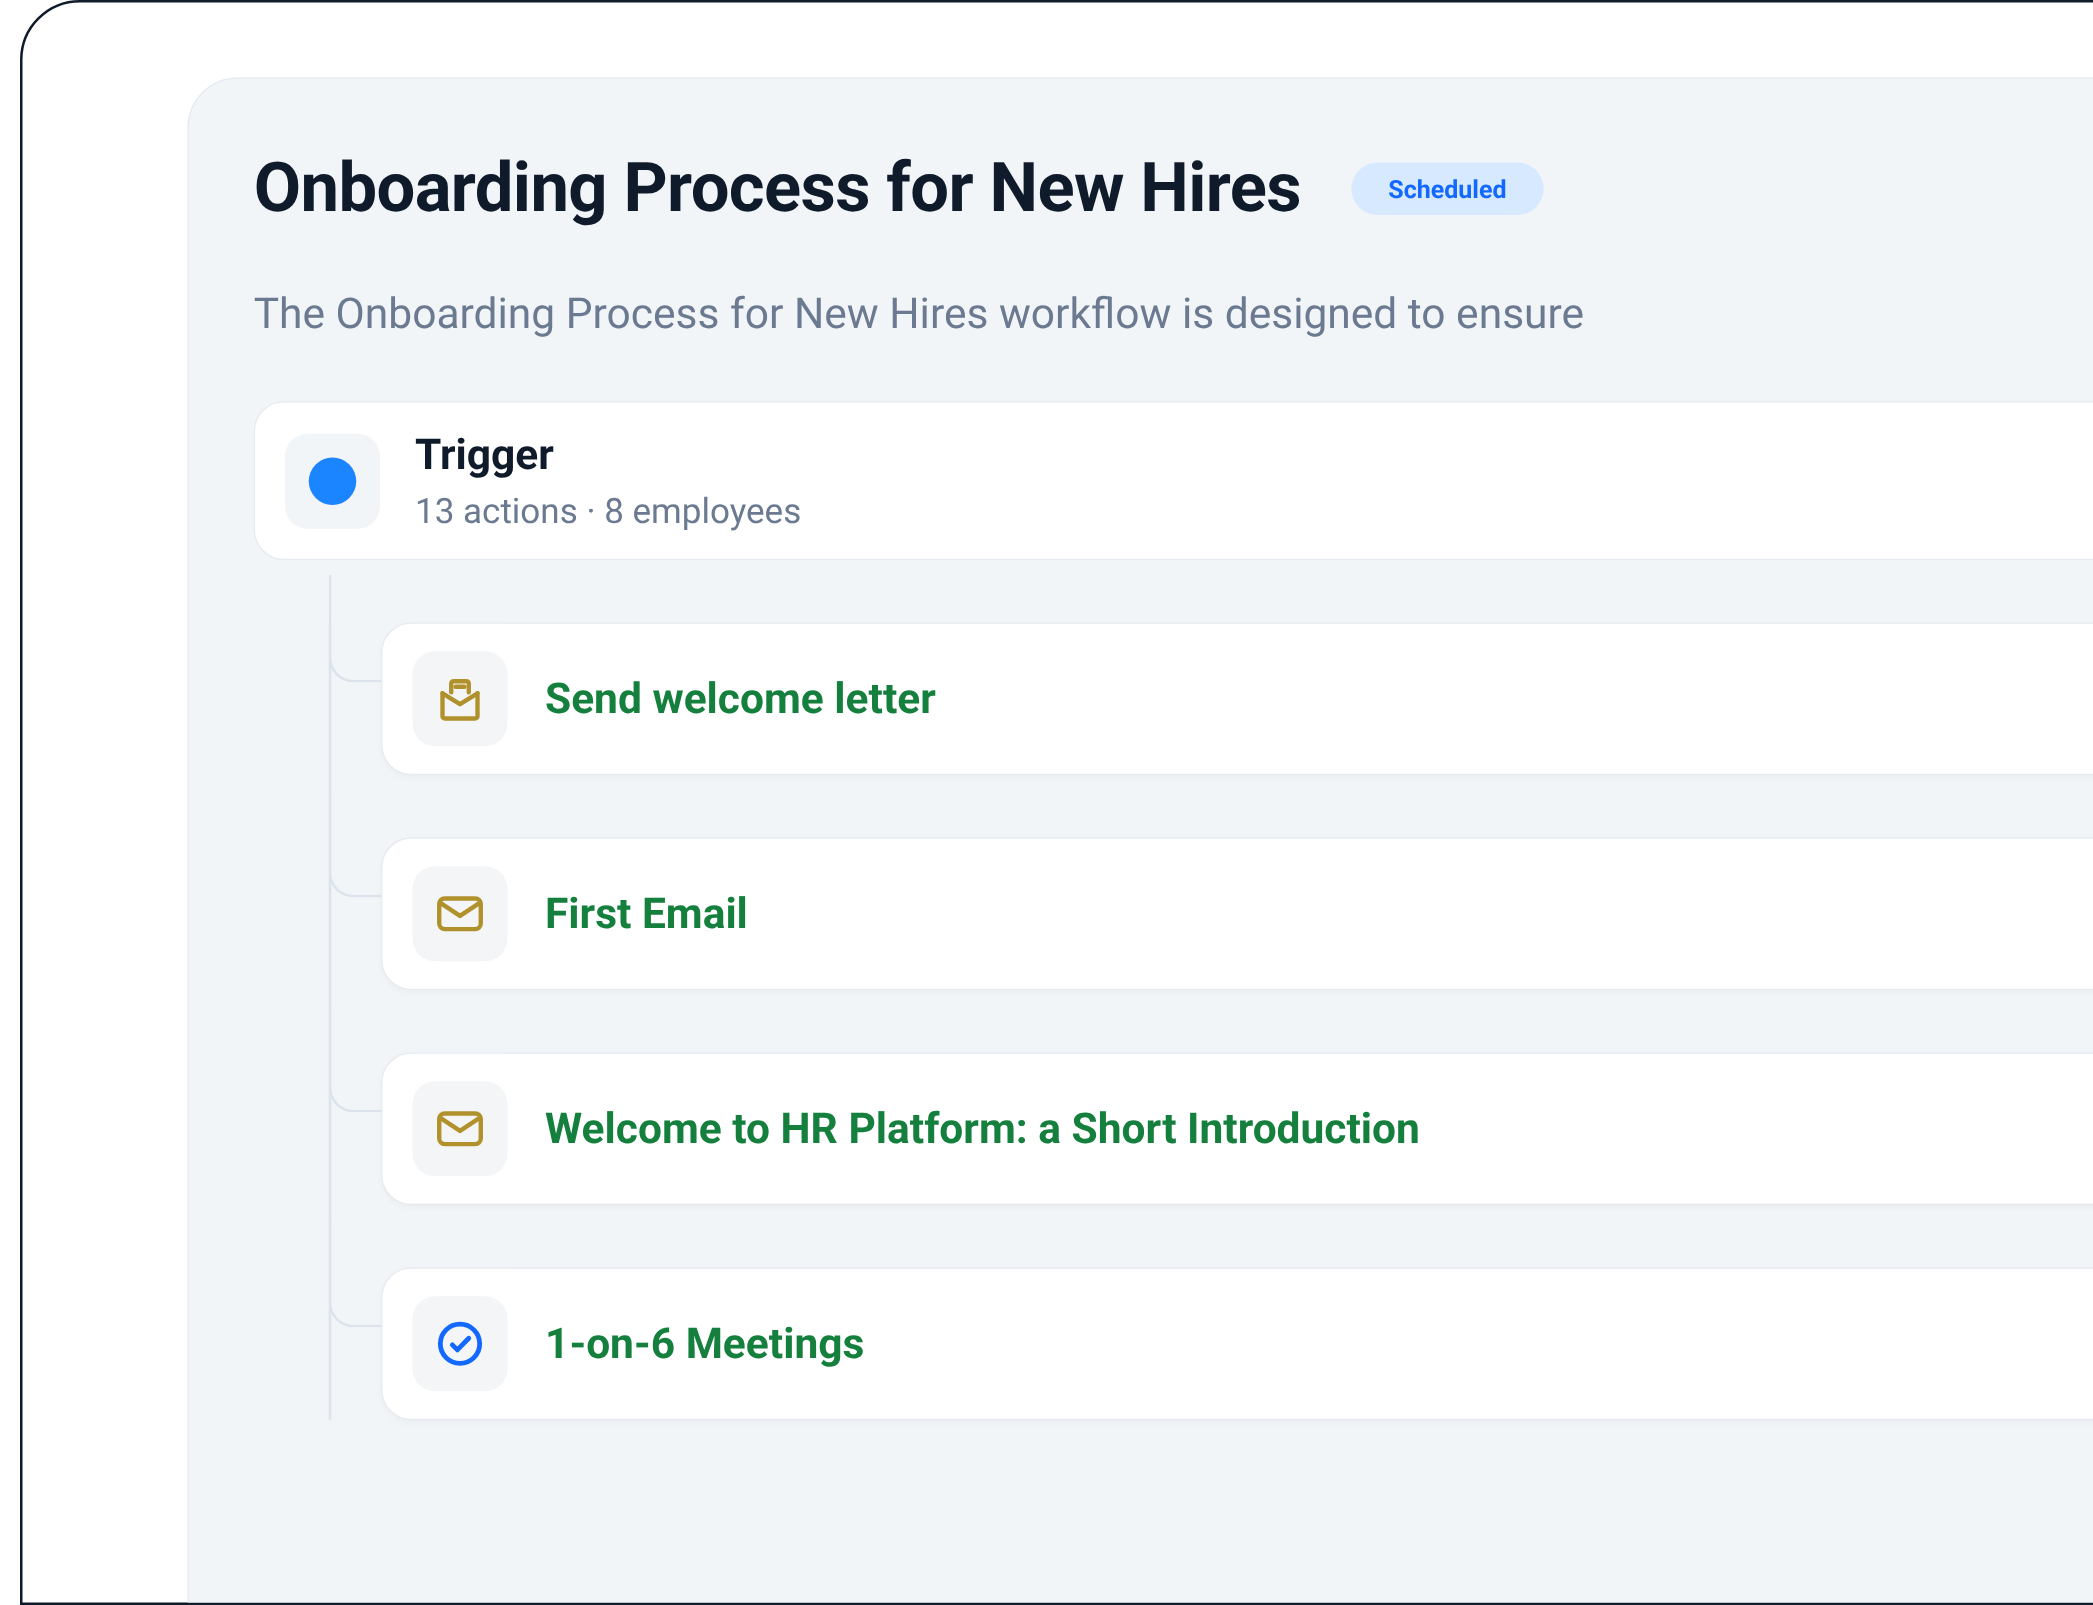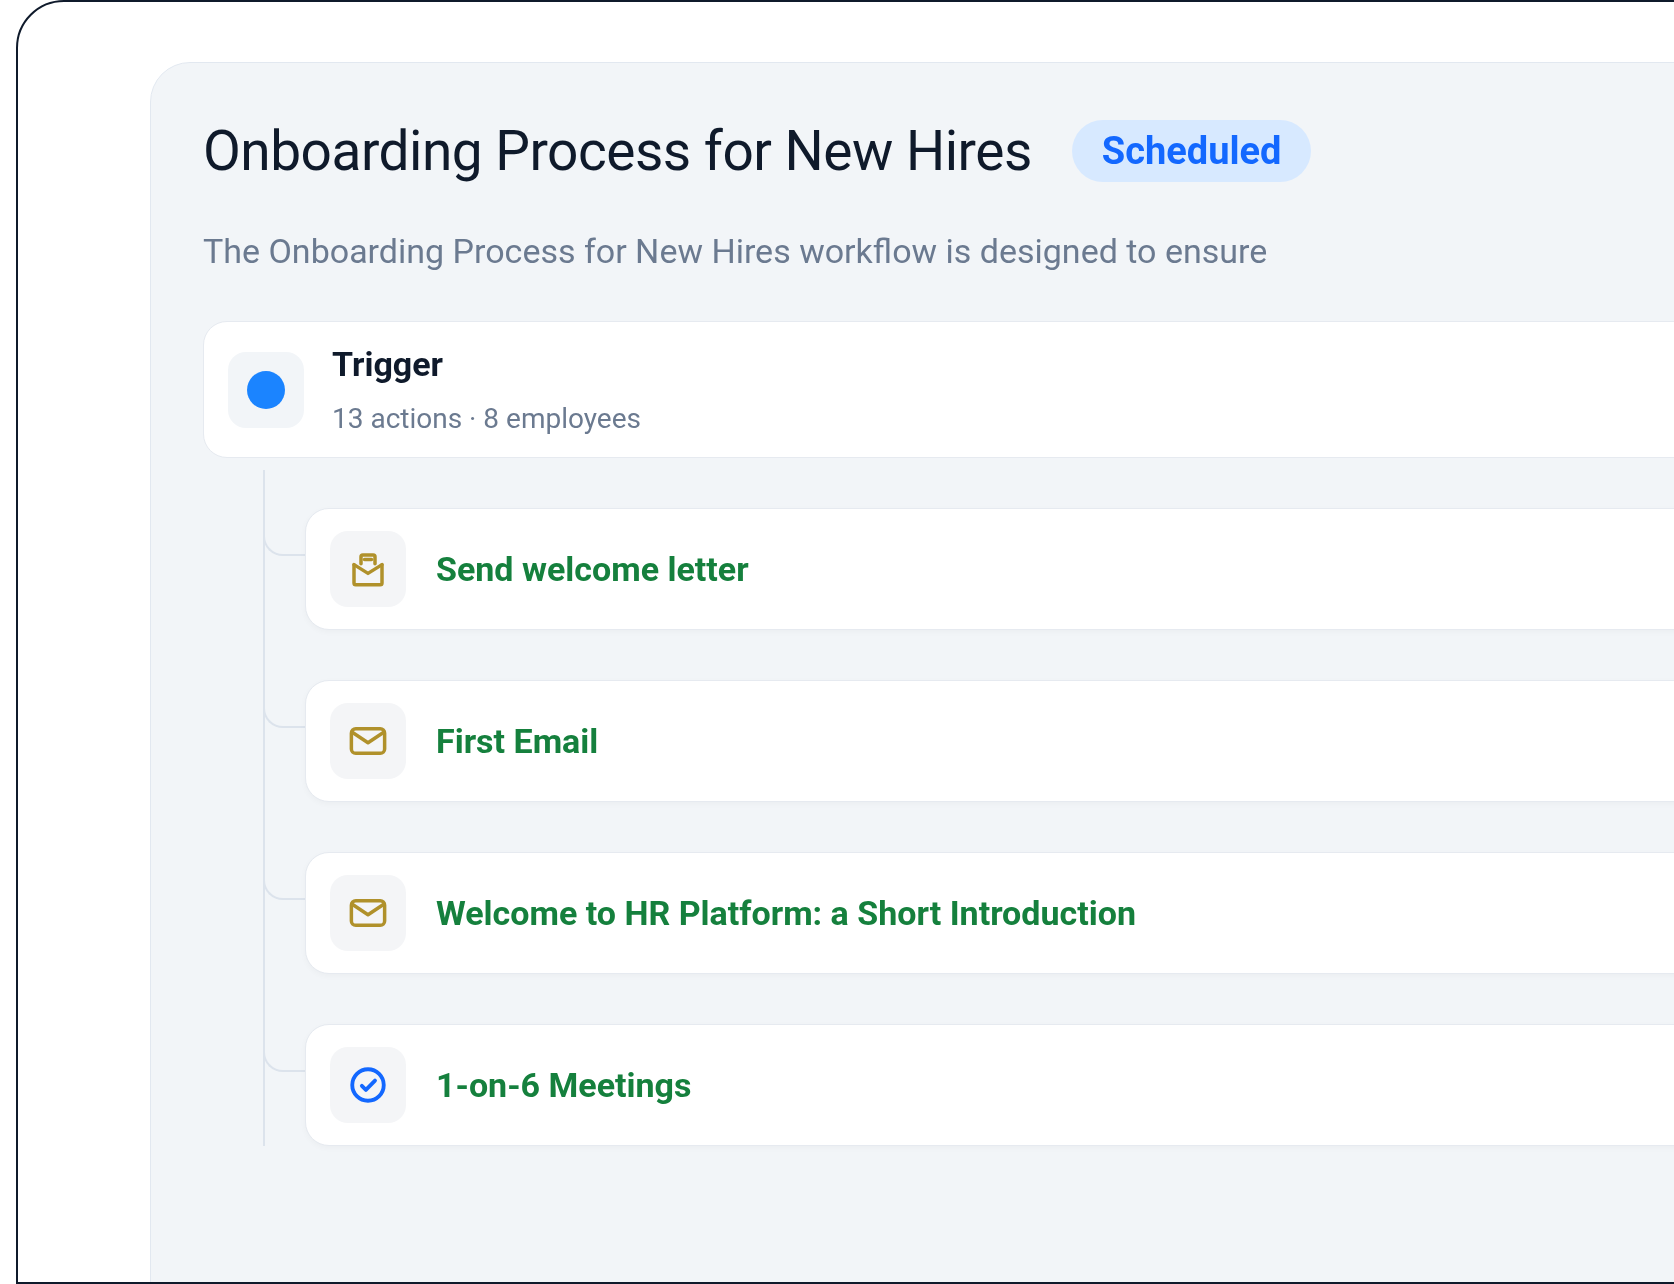--- a/index.html
+++ b/index.html
@@ -27,30 +27,30 @@
     padding: 56px 0 0 52px;
   }
   .header-row {
     display: flex;
     align-items: center;
     gap: 40px;
     margin-bottom: 48px;
   }
   .page-title {
     font-size: 55px;
-    font-weight: 400;
+    font-weight: 700;
     color: #0f1a2b;
     letter-spacing: -0.5px;
   }
   .status-badge {
     display: inline-flex;
     align-items: center;
     background: #d7e9ff;
     color: #1368ff;
-    font-size: 38px;
+    font-size: 20px;
     font-weight: 700;
     padding: 9px 30px;
     border-radius: 999px;
   }
   .description {
     font-size: 34px;
     font-weight: 400;
     color: #6b7a90;
     white-space: nowrap;
     margin-bottom: 50px;
@@ -76,21 +76,21 @@
     display: flex;
     align-items: center;
     justify-content: center;
     flex-shrink: 0;
   }
   .blue-dot {
     width: 38px; height: 38px;
     background: #1b84ff;
     border-radius: 50%;
   }
-  .trigger-text { display: flex; flex-direction: column; gap: 18px; }
+  .trigger-text { display: flex; flex-direction: column; gap: 8px; }
   .trigger-title {
     font-size: 34px;
     font-weight: 700;
     color: #0f1a2b;
   }
   .trigger-sub {
     font-size: 28px;
     font-weight: 400;
     color: #6b7a90;
   }

